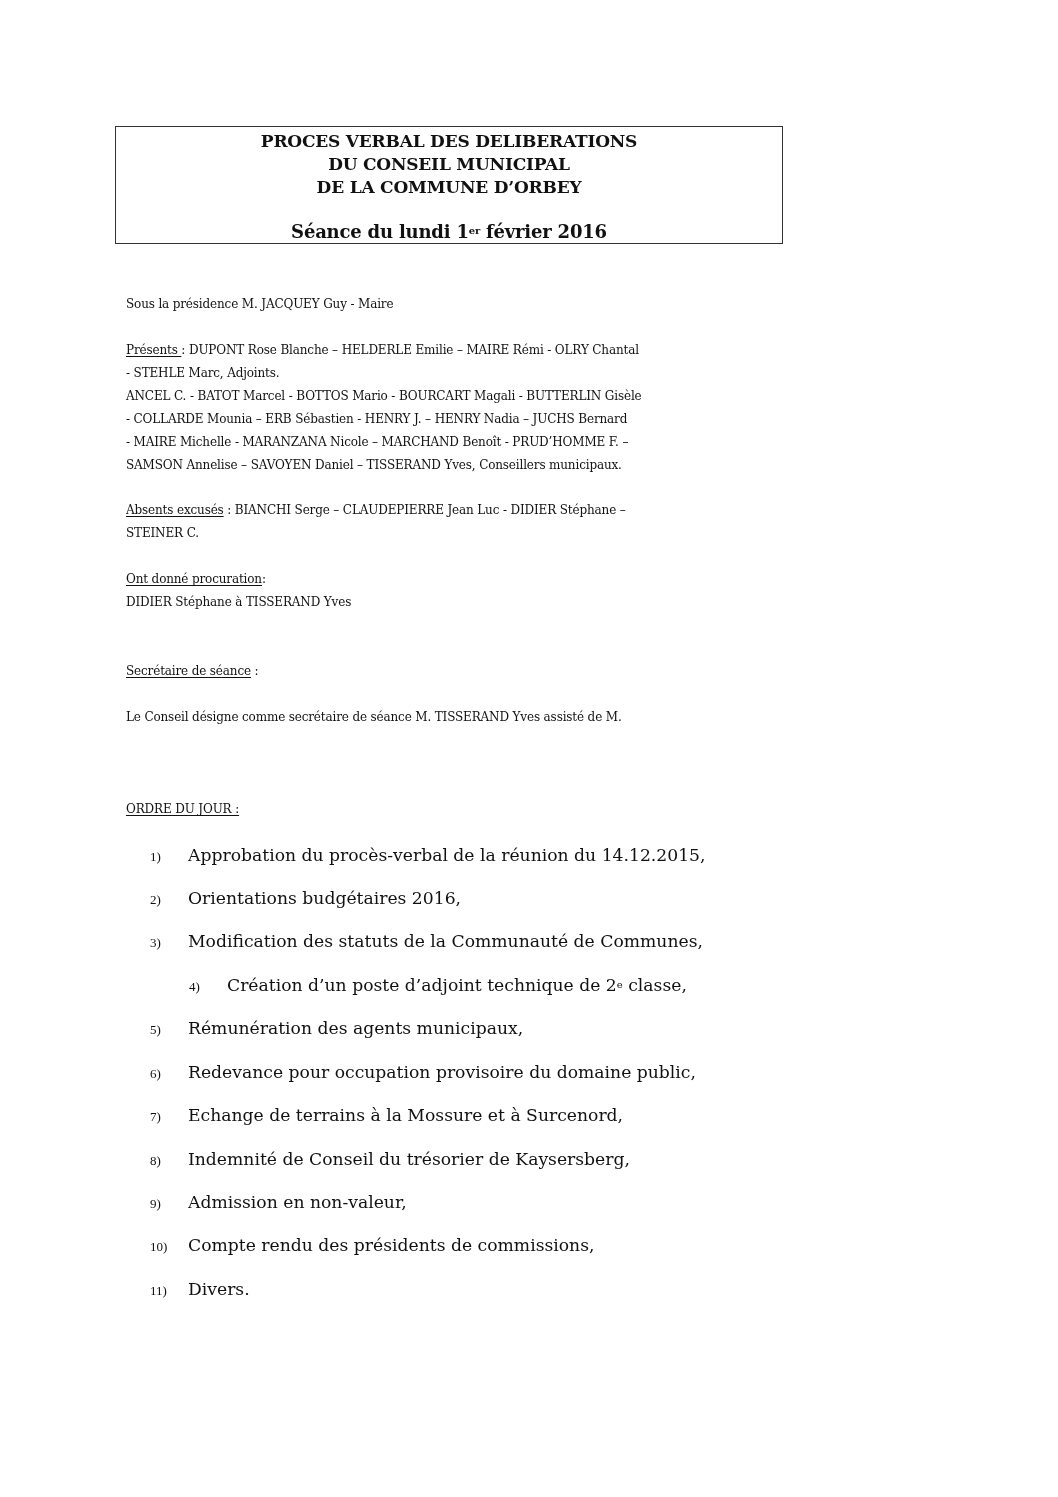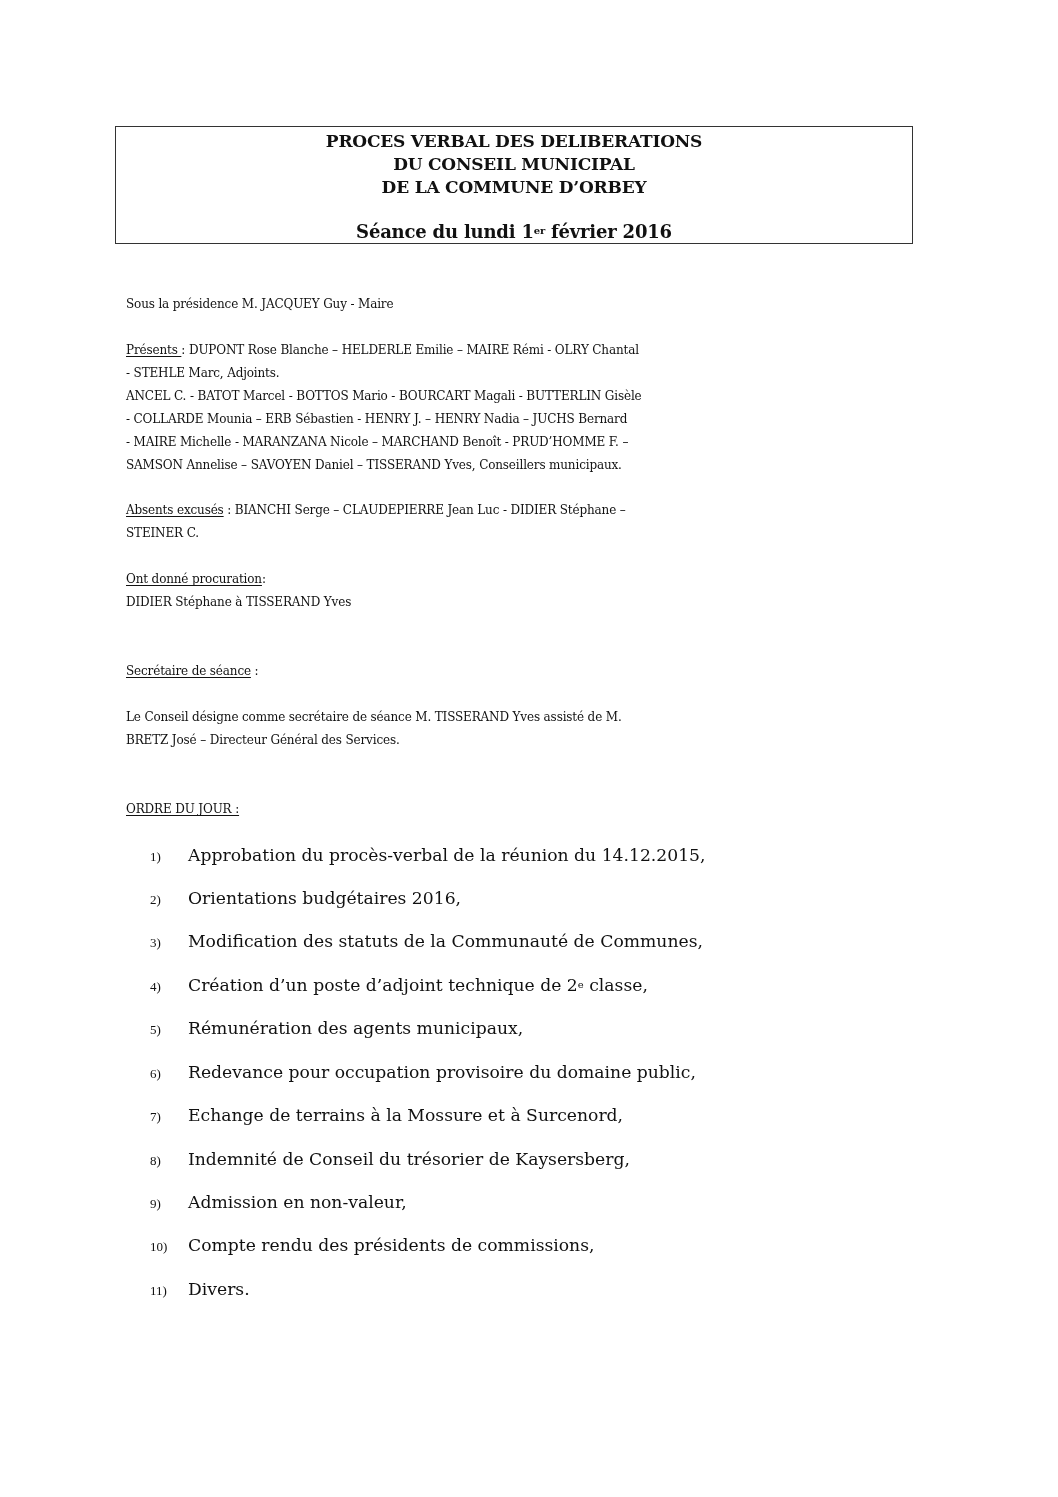--- a/index.html
+++ b/index.html
@@ -12,21 +12,21 @@
       height: 1497px;
       position: relative;
       font-family: "DejaVu Serif", "Liberation Serif", serif;
       color: #111111;
       overflow: hidden;
     }
     .header-box {
       position: absolute;
       left: 115px;
       top: 126px;
-      width: 798px;
+      width: 668px;
       height: 118px;
       border: 1.5px solid #333333;
       box-sizing: border-box;
       text-align: center;
       font-family: "DejaVu Serif", serif;
       font-weight: bold;
       font-size: 17px;
       letter-spacing: -0.2px;
     }
     .header-line {
@@ -104,32 +104,31 @@
   <span class="line"><span class="u">Ont donné procuration</span><span>:</span></span>
   <span class="line">DIDIER Stéphane à TISSERAND Yves</span>
 </div>
 
 <div class="content" style="top:660px;">
   <span class="line"><span class="u">Secrétaire de séance</span><span> :</span></span>
 </div>
 
 <div class="content" style="top:706px;">
   <span class="line">Le Conseil désigne comme secrétaire de séance M. TISSERAND Yves assisté de M.</span>
-  <span class="line">BRETZ José – Directeur Général des Services.</span>
 </div>
 
 <div class="content" style="top:798px;">
   <span class="line u">ORDRE DU JOUR :</span>
 </div>
 
 <div>
   <div class="agenda-item" style="top:844px;"><span class="agenda-num">1)</span><span>Approbation du procès-verbal de la réunion du 14.12.2015,</span></div>
   <div class="agenda-item" style="top:887px;"><span class="agenda-num">2)</span><span>Orientations budgétaires 2016,</span></div>
   <div class="agenda-item" style="top:930px;"><span class="agenda-num">3)</span><span>Modification des statuts de la Communauté de Communes,</span></div>
-  <div class="agenda-item" style="top:974px;"><span class="agenda-num">4)</span><span>Création d’un poste d’adjoint technique de 2</span><sup>e</sup><span> classe,</span></div>
+  <div class="agenda-item" style="top:974px;margin-left:39px;"><span class="agenda-num">4)</span><span>Création d’un poste d’adjoint technique de 2</span><sup>e</sup><span> classe,</span></div>
   <div class="agenda-item" style="top:1017px;"><span class="agenda-num">5)</span><span>Rémunération des agents municipaux,</span></div>
   <div class="agenda-item" style="top:1061px;"><span class="agenda-num">6)</span><span>Redevance pour occupation provisoire du domaine public,</span></div>
   <div class="agenda-item" style="top:1104px;"><span class="agenda-num">7)</span><span>Echange de terrains à la Mossure et à Surcenord,</span></div>
   <div class="agenda-item" style="top:1148px;"><span class="agenda-num">8)</span><span>Indemnité de Conseil du trésorier de Kaysersberg,</span></div>
   <div class="agenda-item" style="top:1191px;"><span class="agenda-num">9)</span><span>Admission en non-valeur,</span></div>
   <div class="agenda-item" style="top:1234px;"><span class="agenda-num">10)</span><span>Compte rendu des présidents de commissions,</span></div>
   <div class="agenda-item" style="top:1278px;"><span class="agenda-num">11)</span><span>Divers.</span></div>
 </div>
 
 </body></html>

